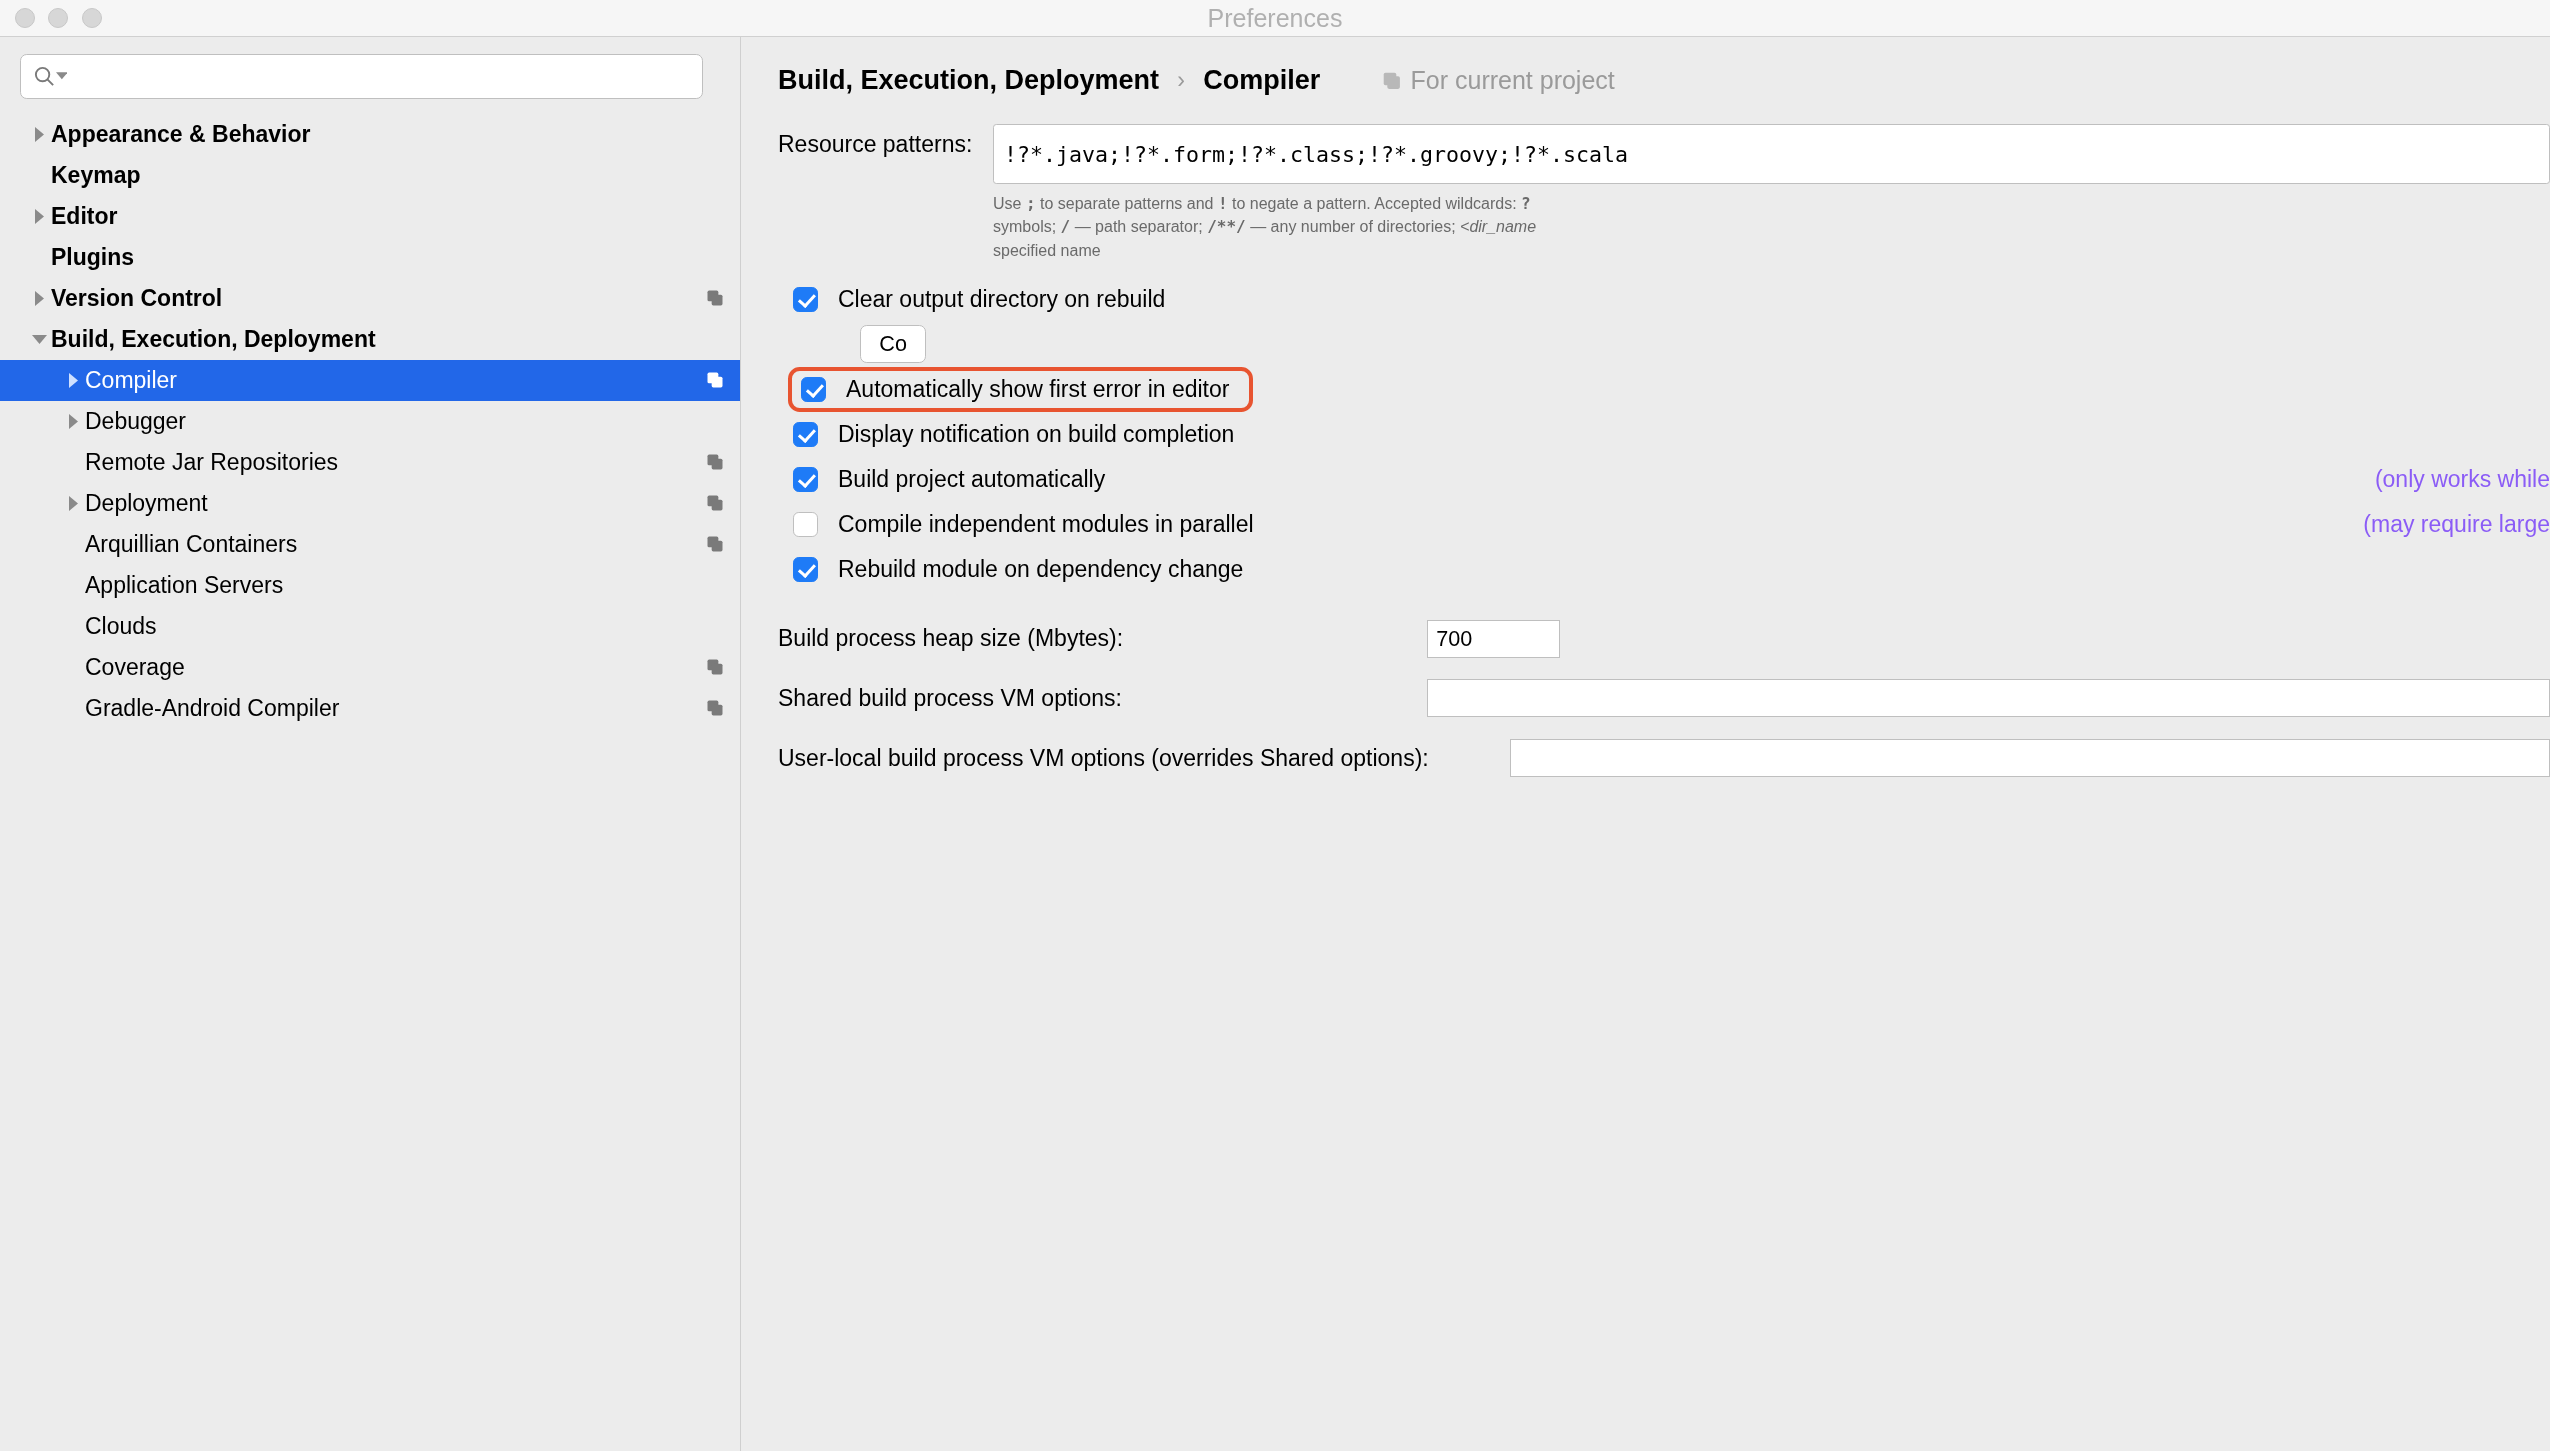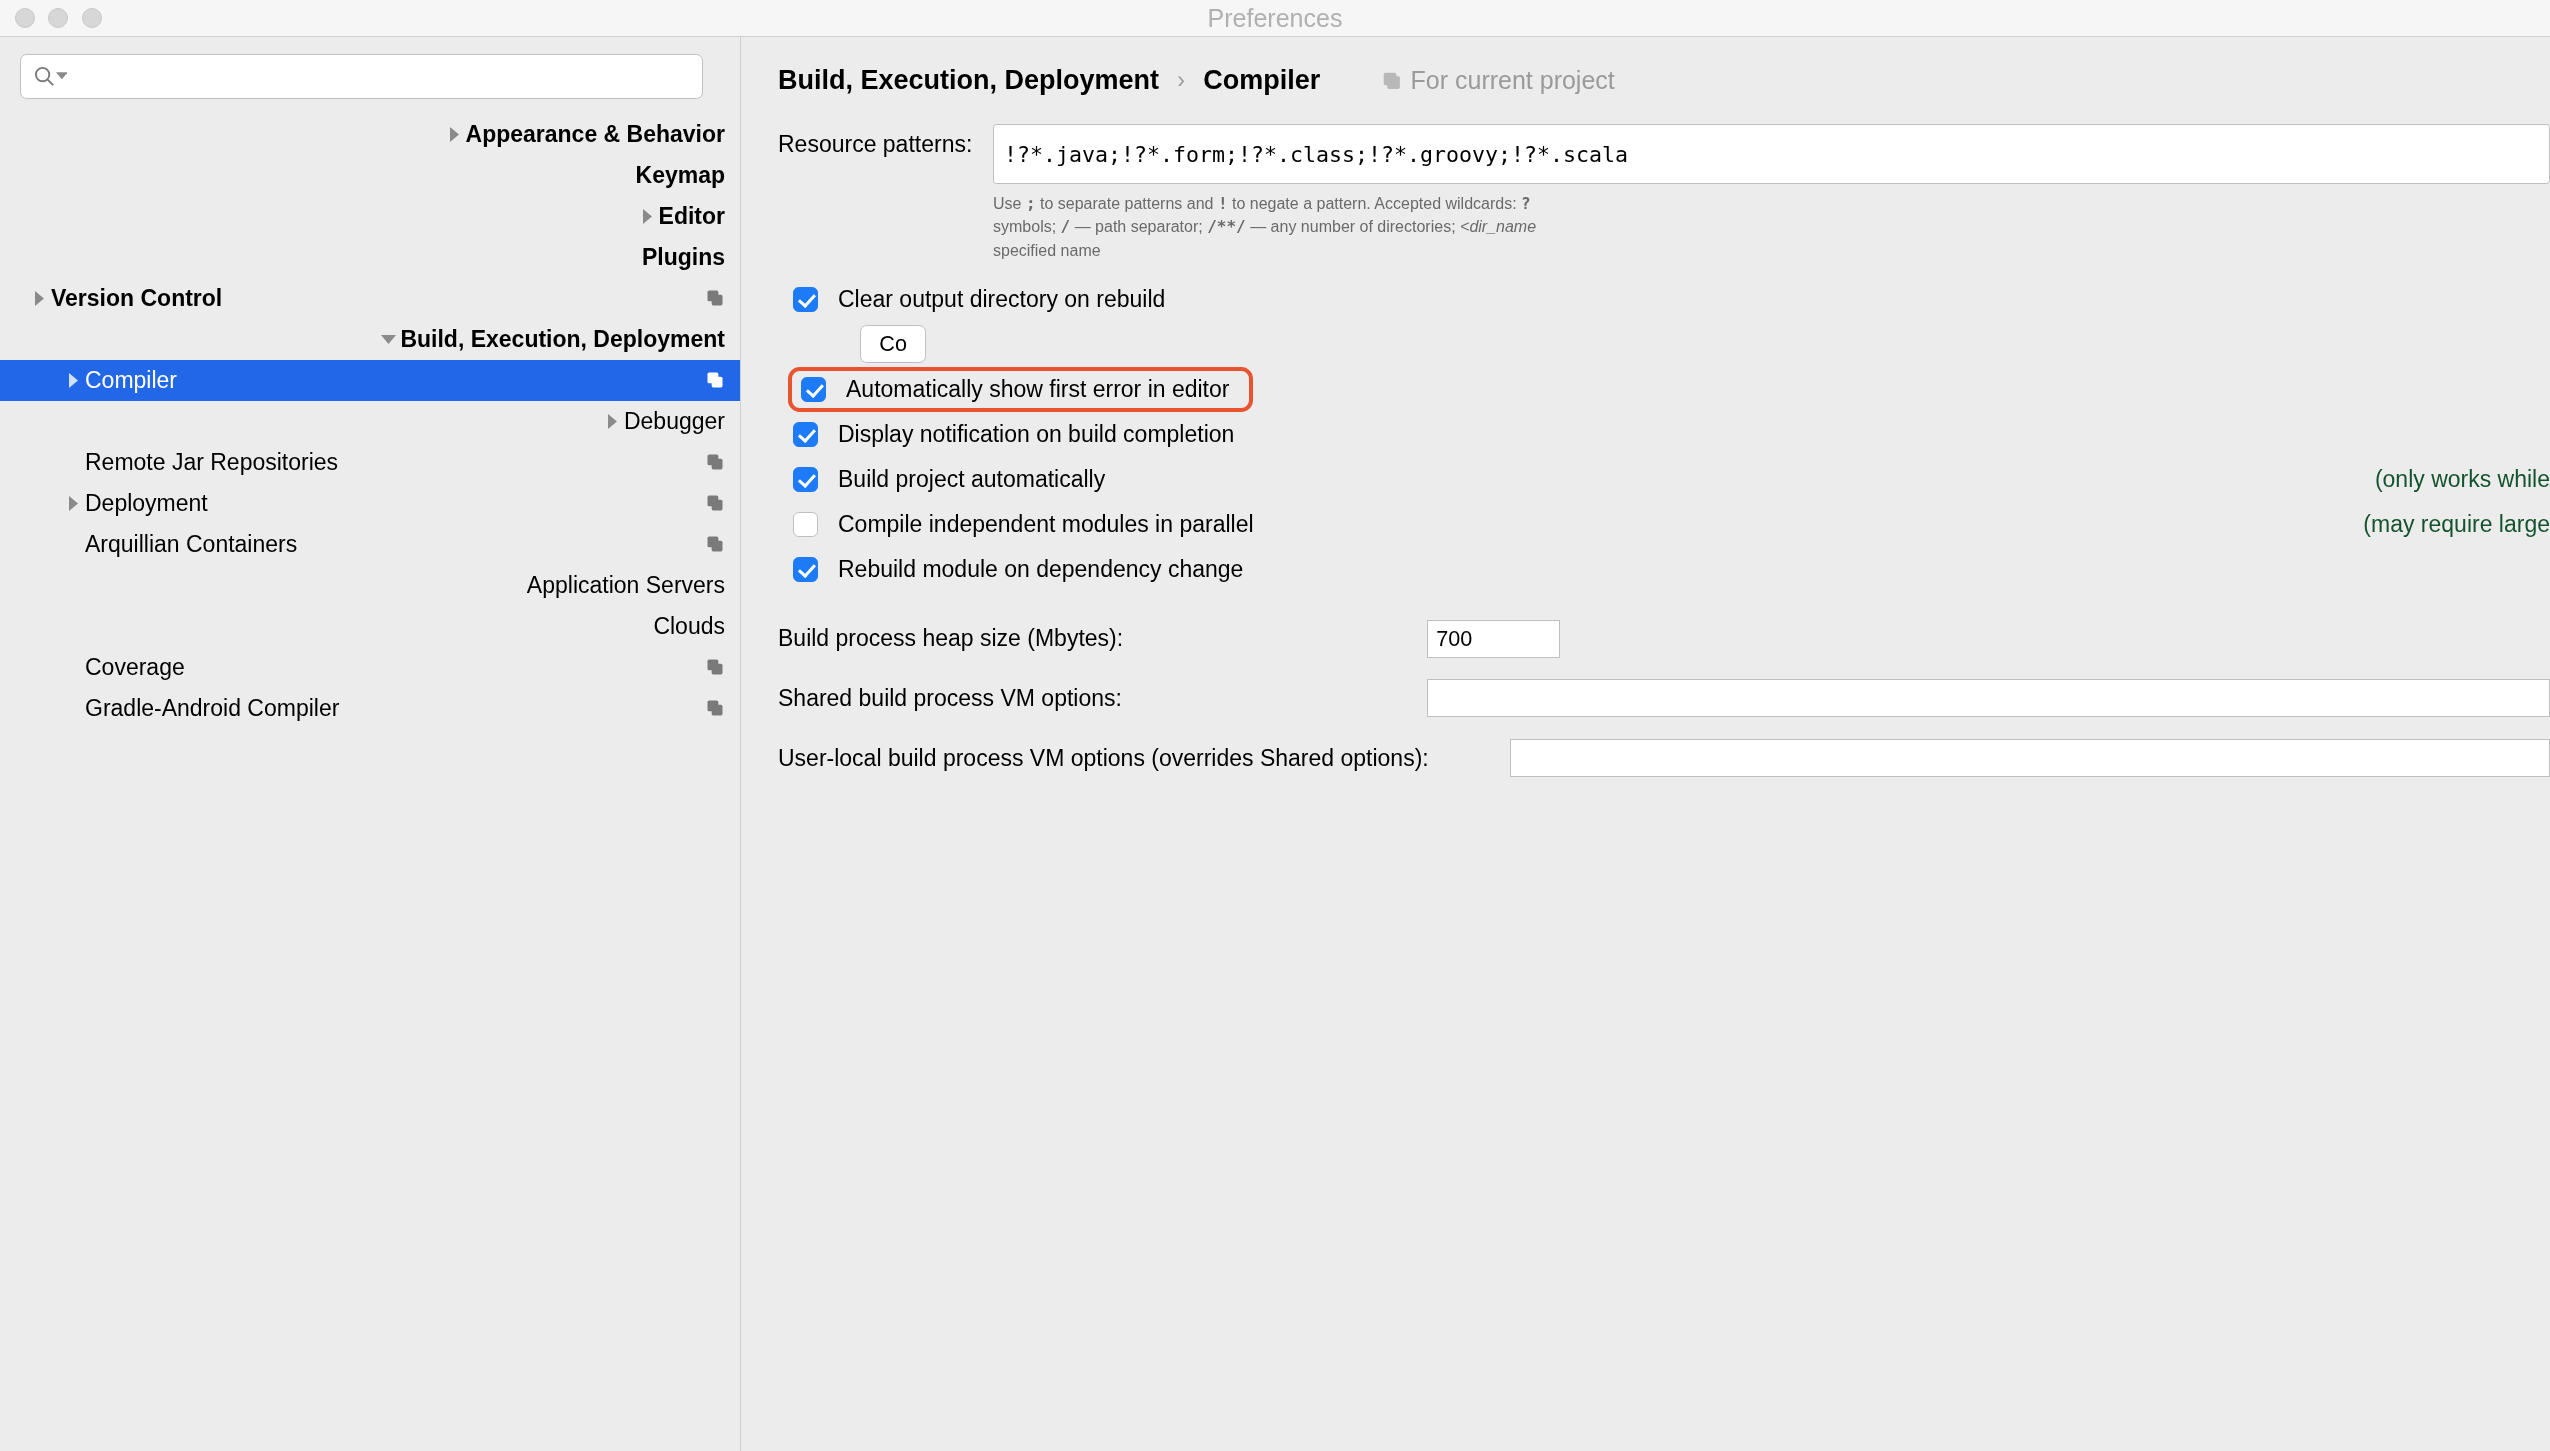--- a/index.html
+++ b/index.html
@@ -69,21 +69,20 @@
   list-style: none;
 }
 .tree-item {
   display: flex;
   align-items: center;
   height: 41px;
   padding-left: 28px;
   padding-right: 15px;
   cursor: default;
   position: relative;
-  justify-content: flex-end;
 }
 .tree-item.level-1 { padding-left: 62px; }
 .tree-item.level-1 .item-label { font-weight: 400; }
 .tree-item.top .item-label { font-weight: 700; }
 .tree-item .arrow {
   width: 23px;
   display: inline-flex;
   align-items: center;
   justify-content: center;
   color: #8a8a8a;
@@ -198,21 +197,21 @@
 .cb.checked::after {
   content: "";
   width: 6.7px; height: 12.5px;
   border: solid #fff;
   border-width: 0 3.3px 3.3px 0;
   transform: rotate(42deg) translateY(-1.7px);
 }
 .cb-label { font-size: 23px; }
 .cb-suffix {
   font-size: 23px;
-  color: #14532d;
+  color: #8b5cf6;
   margin-left: auto;
   padding-left: 50px;
 }
 .config-btn {
   margin-left: 67px;
   height: 38px;
   padding: 0 18.3px;
   background: #fff;
   border: 0.8px solid #bfbfbf;
   border-radius: 6.7px;

